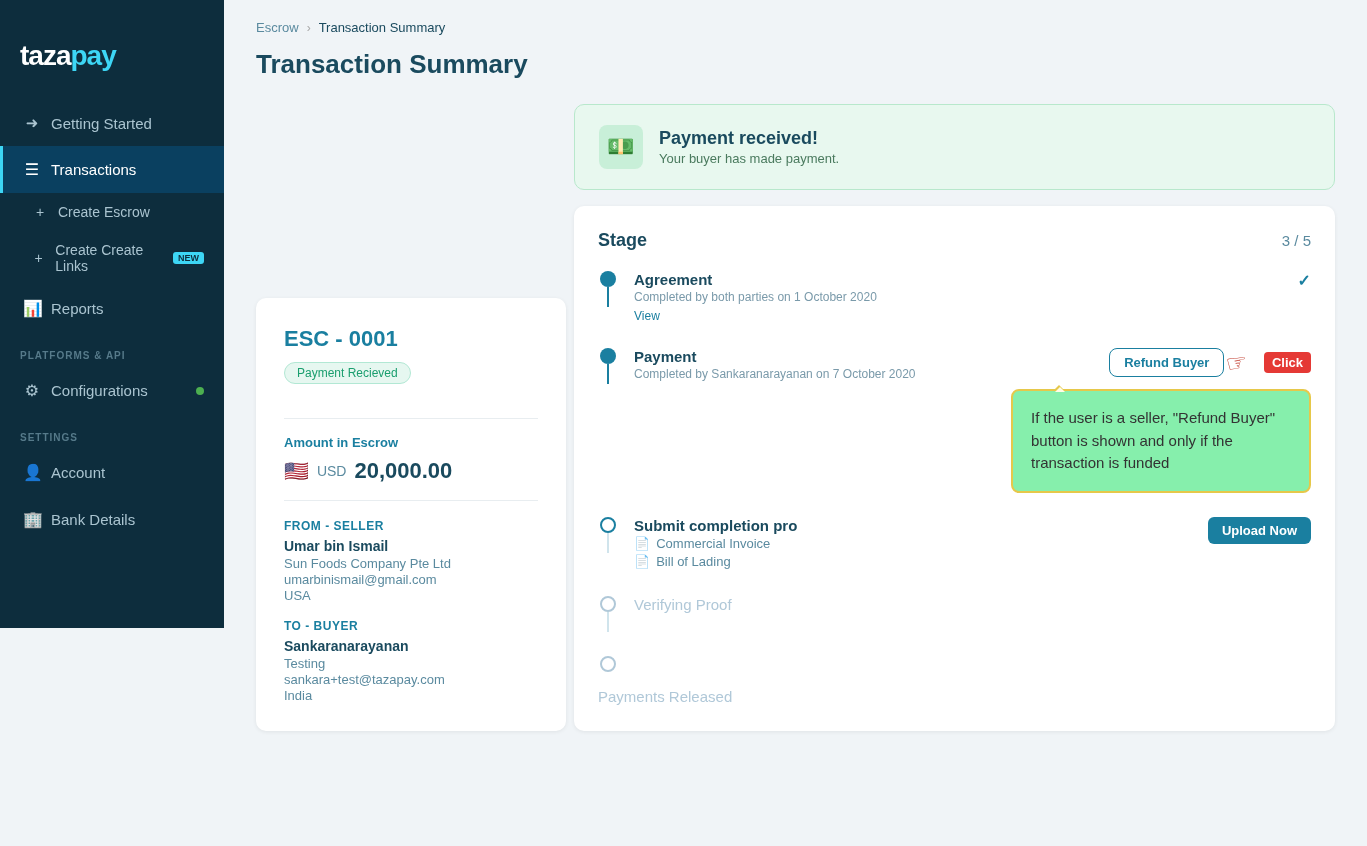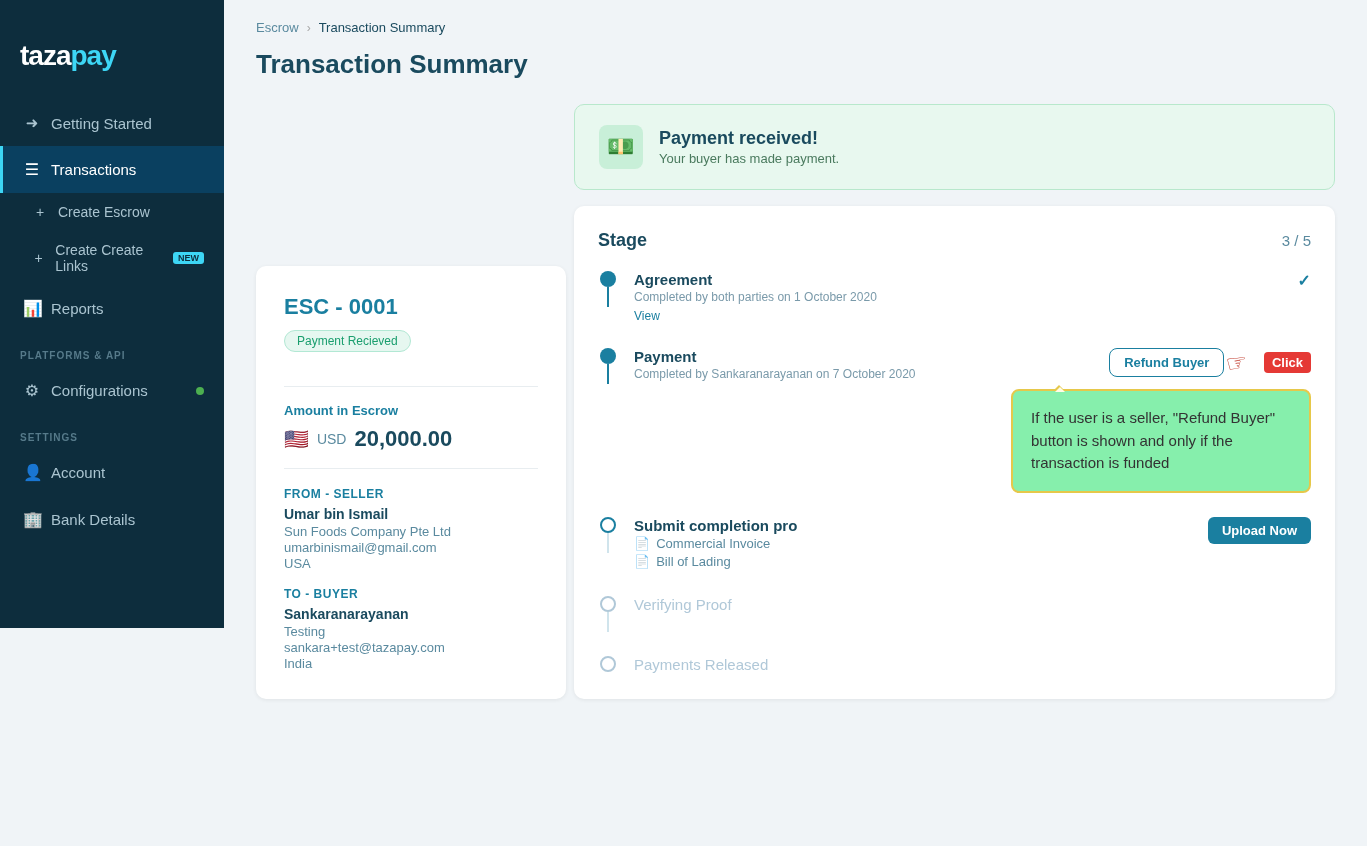--- a/index.html
+++ b/index.html
@@ -210,21 +210,21 @@
 
     
     .timeline { display: flex; flex-direction: column; gap: 0; position: relative; }
     .timeline-item {
       display: flex;
       align-items: flex-start;
       gap: 16px;
       position: relative;
       padding-bottom: 24px;
     }
-    .timeline-item:last-child { padding-bottom: 0; }
+    .timeline-item:last-child { padding-bottom: 0; flex-direction: column; }
 
     .timeline-dot-col {
       display: flex;
       flex-direction: column;
       align-items: center;
       width: 20px;
       flex-shrink: 0;
       position: relative;
     }
     .timeline-dot {

